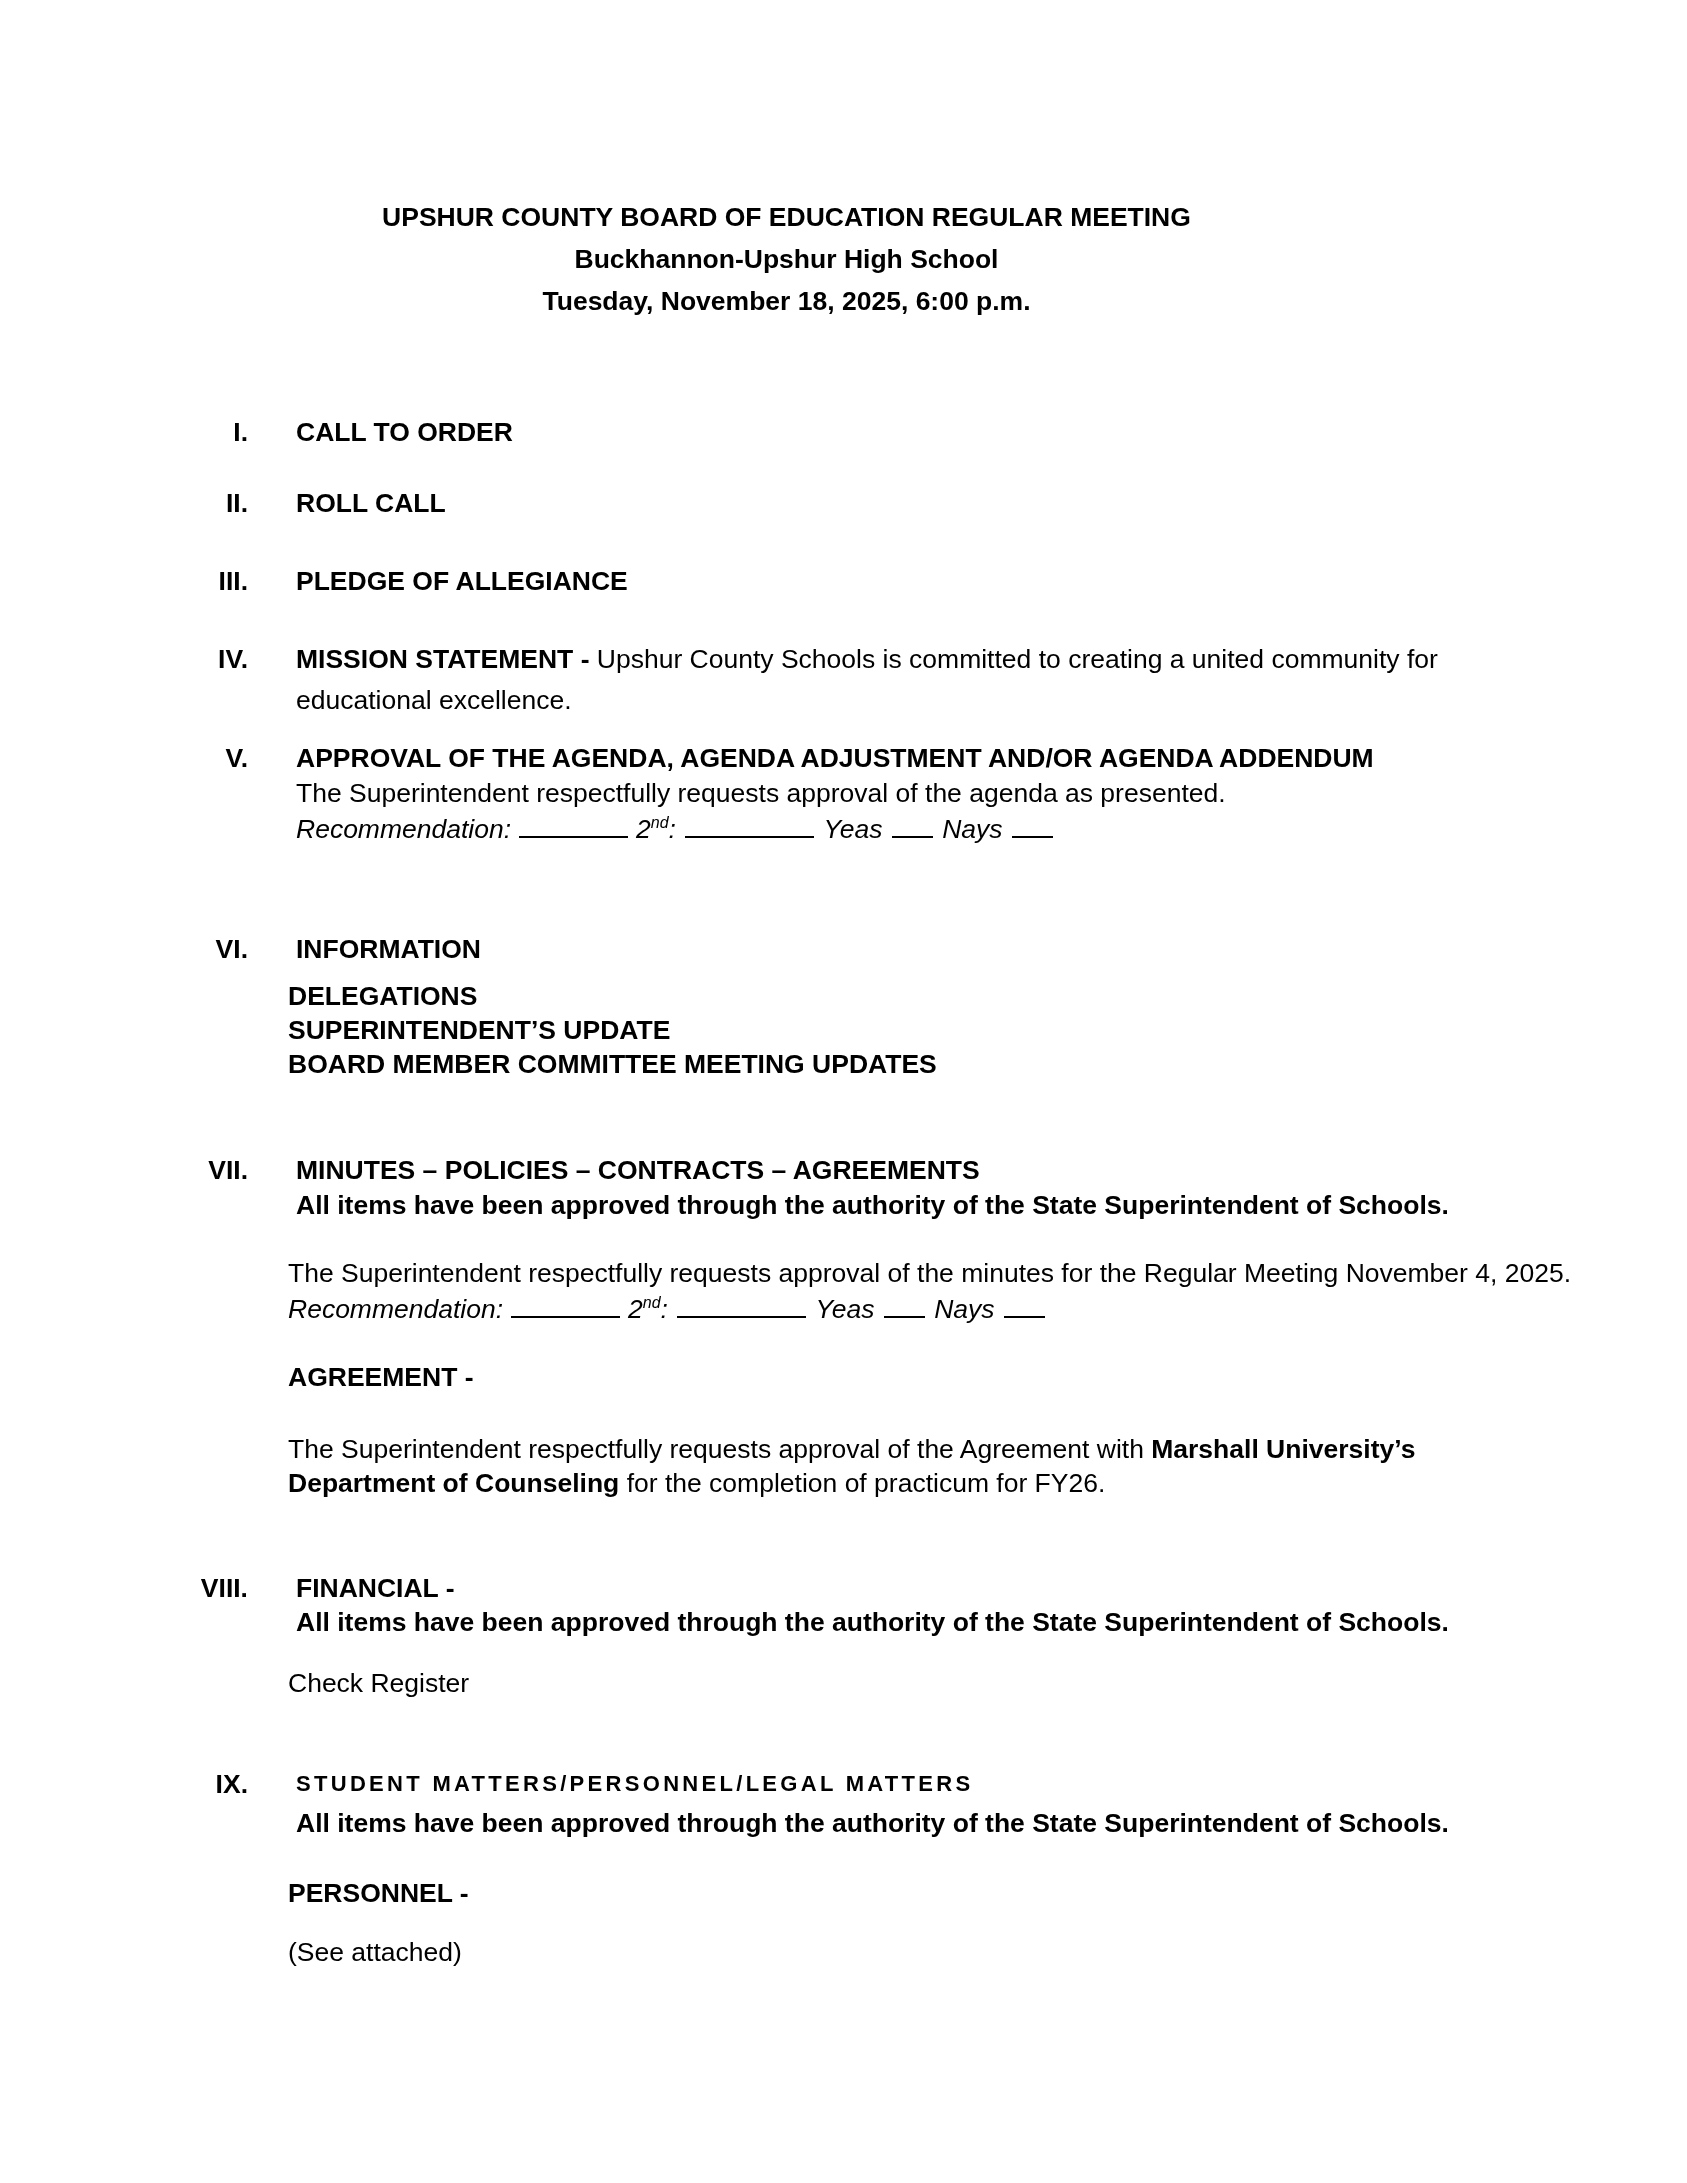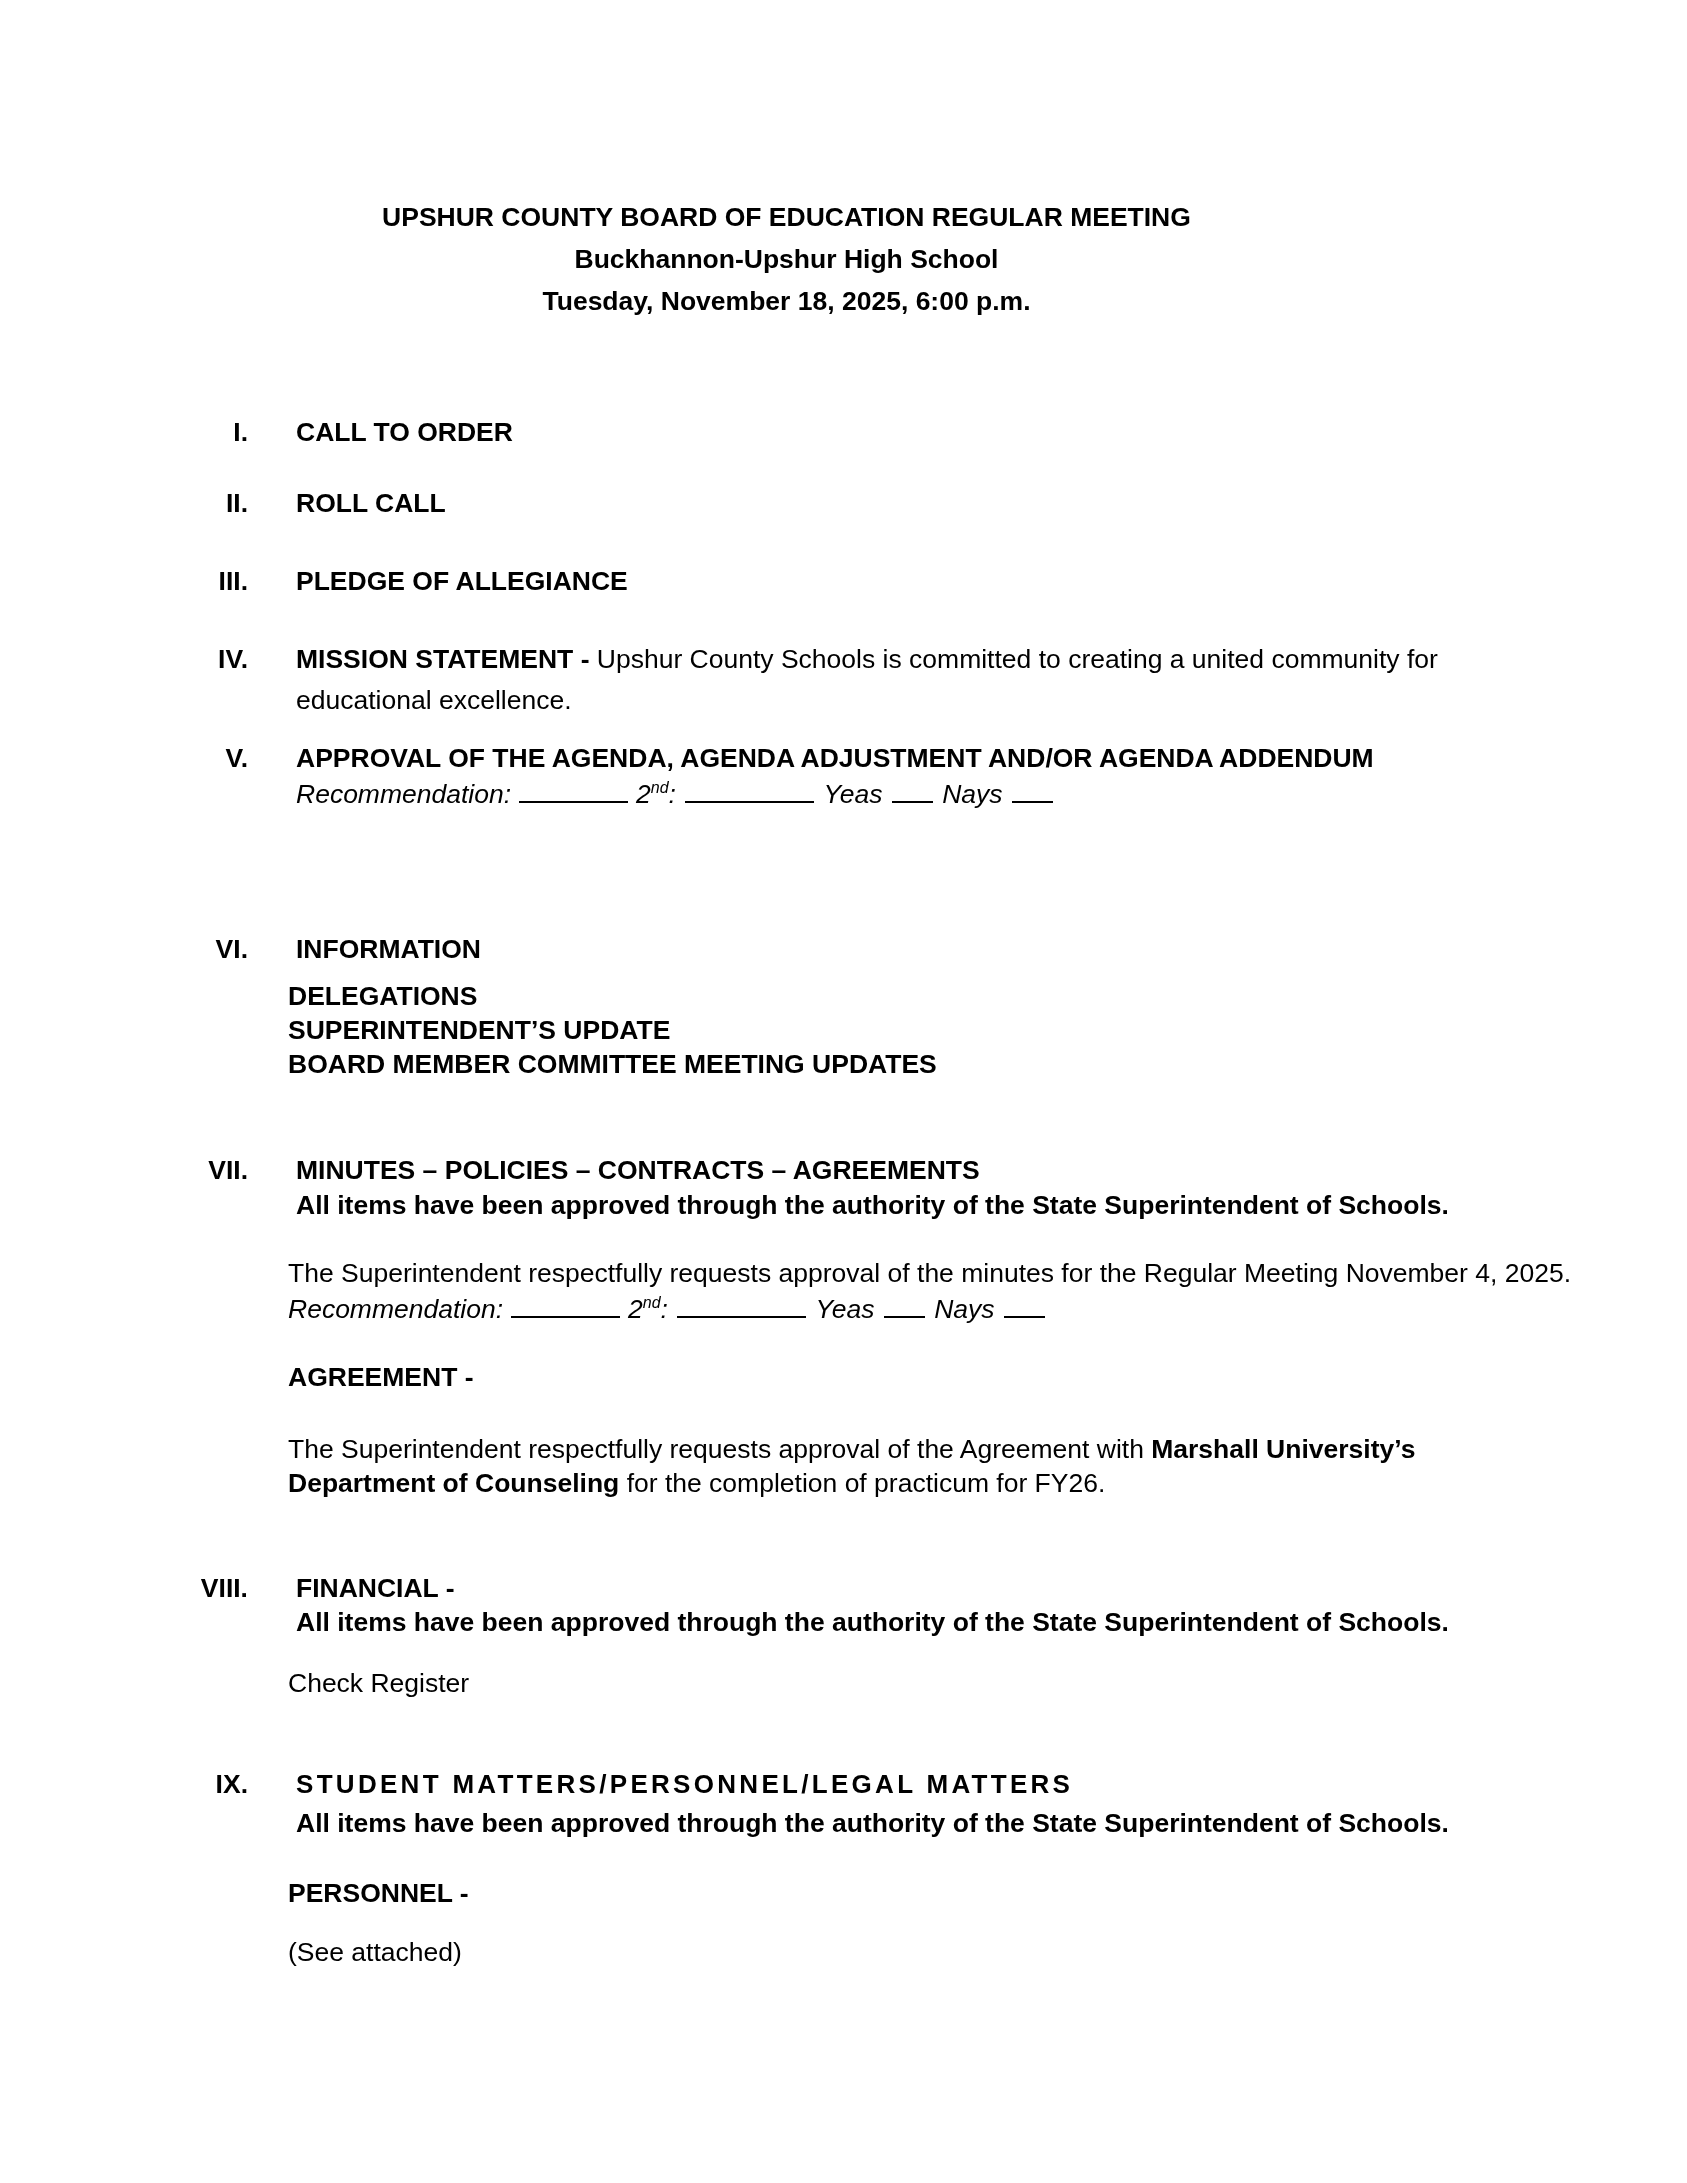--- a/index.html
+++ b/index.html
@@ -44,21 +44,21 @@
     width: 1197px;
   }
   .b { font-weight: bold; }
   .heading { font-weight: bold; }
   .nowrap { white-space: nowrap; }
   .lh62 { line-height: 41px; }
   .lh53 { line-height: 35px; }
   .lh51 { line-height: 34px; }
   .ix-heading {
     font-weight: bold;
-    font-size: 26px;
+    font-size: 22px;
     letter-spacing: 3.3px;
     white-space: nowrap;
   }
   .rec-line {
     font-style: italic;
     white-space: nowrap;
   }
   .blank {
     display: inline-block;
     border-bottom: 2.6px solid #000;
@@ -102,20 +102,21 @@
   <div class="num">IV.</div>
   <div>
     <span class="b">MISSION STATEMENT - </span><span>Upshur County Schools is committed to creating a united community for educational excellence.</span>
   </div>
 </div>
 
 <div class="row lh53" style="top:741px;">
   <div class="num">V.</div>
   <div>
     <div class="heading nowrap">APPROVAL OF THE AGENDA, AGENDA ADJUSTMENT AND/OR AGENDA ADDENDUM</div>
+    <div class="nowrap">The Superintendent respectfully requests approval of the agenda as presented.</div>
     <div class="rec-line">
       <span>Recommendation:</span><span class="blank w165"></span><span><span>2</span><sup class="nd">nd</sup><span>:</span></span><span class="blank w195"></span><span>Yeas</span><span class="blank w62"></span><span>Nays</span><span class="blank w62"></span>
     </div>
   </div>
 </div>
 
 <div class="row" style="top:916px;margin-top:16px;">
   <div class="num">VI.</div>
   <div class="heading nowrap">INFORMATION</div>
 </div>

